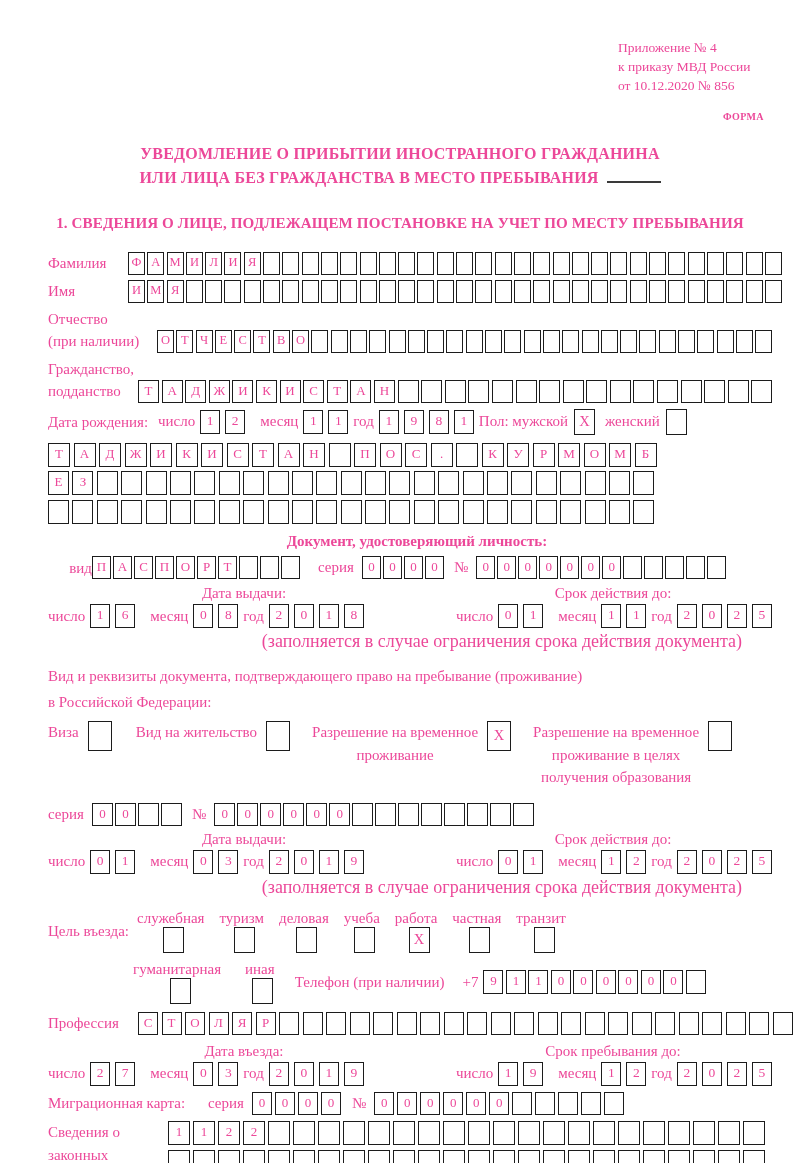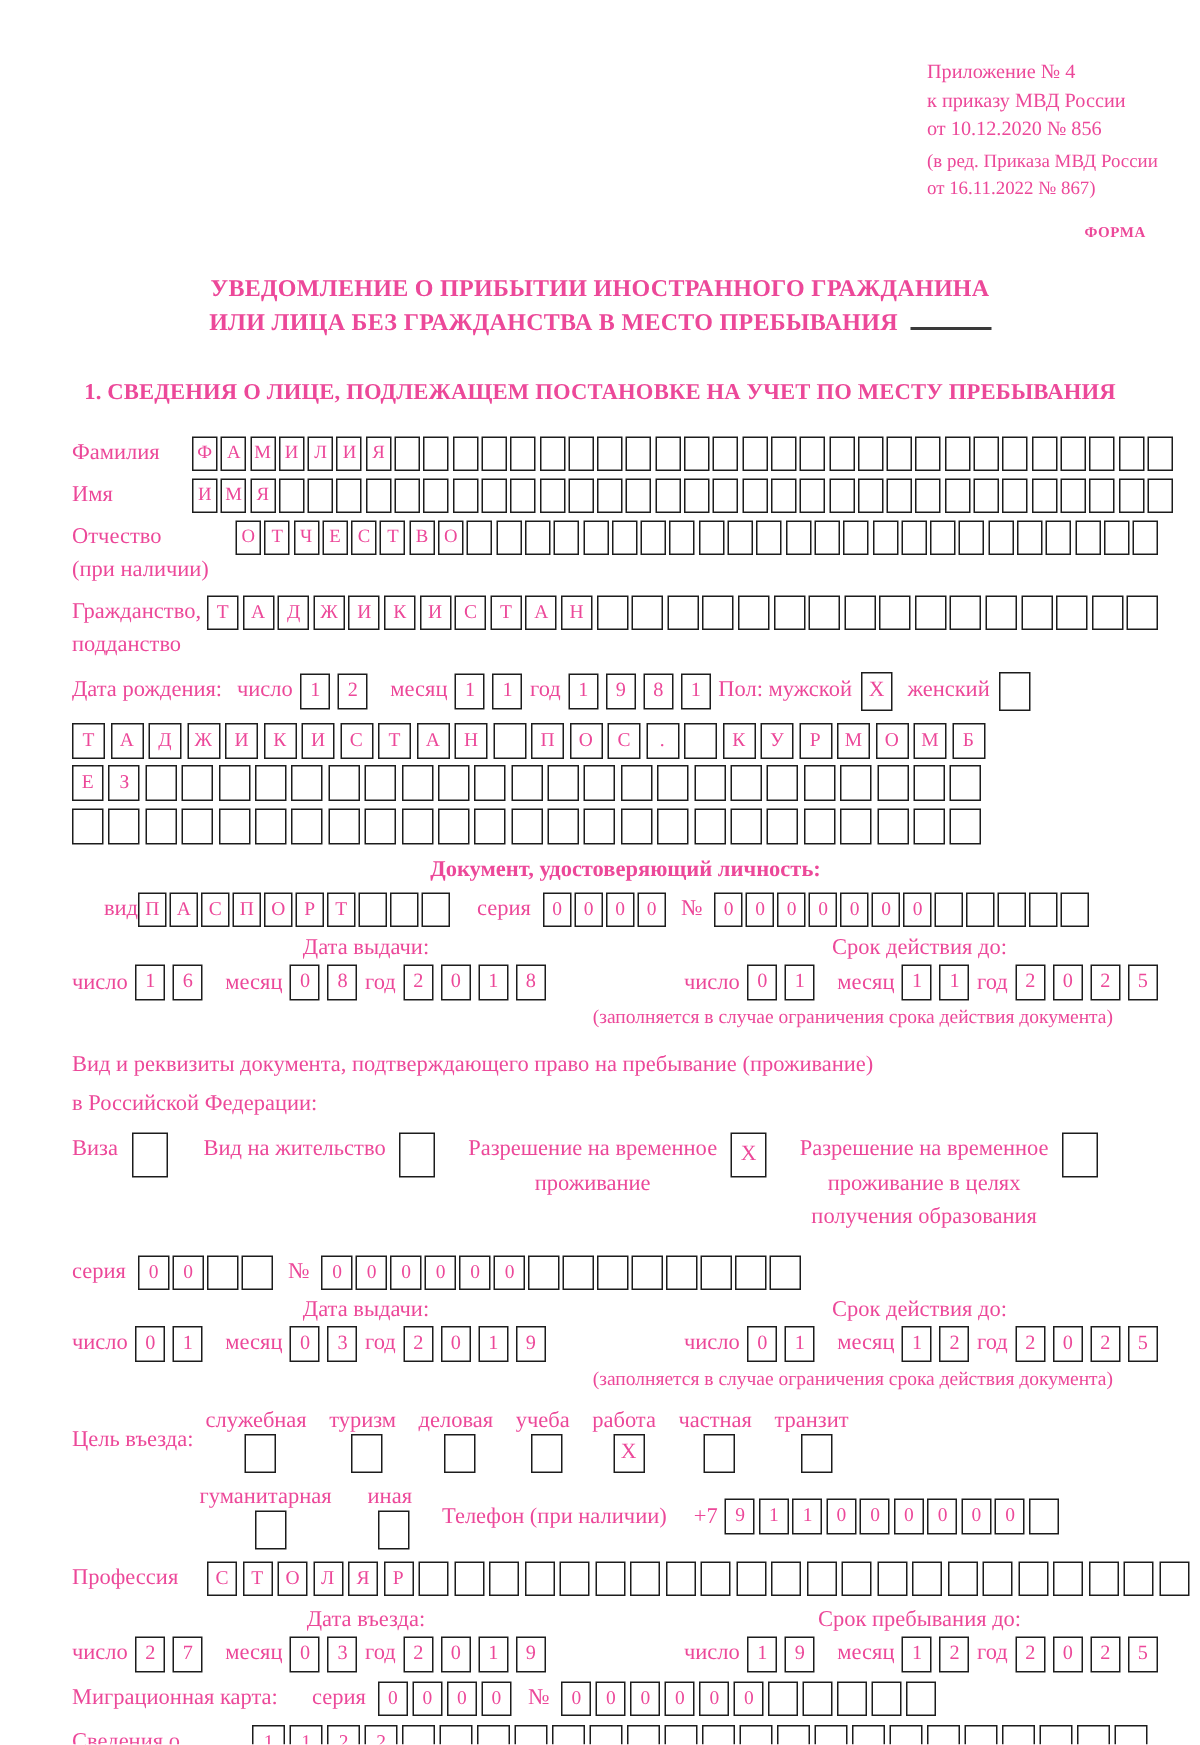--- a/index.html
+++ b/index.html
@@ -7,21 +7,21 @@
         font-family:"Liberation Serif",serif;font-size:15px;position:relative;overflow:hidden;padding-top:38px;}
   
   .appendix{margin-left:618px;width:180px;font-size:13.5px;line-height:1.42;}
   .appendix .small{font-size:12.6px;margin-top:4px;line-height:1.38;}
   .form-label{font-weight:bold;text-align:right;padding-right:36px;font-size:10px;margin-top:16px;letter-spacing:.4px;}
   .title{text-align:center;font-weight:bold;font-size:16px;margin-top:20px;line-height:1.45;letter-spacing:.2px;}
   .blank-line{display:inline-block;width:54px;border-bottom:2px solid #3a3a3a;height:3px;margin-left:8px;}
   .sec-head{text-align:center;font-weight:bold;font-size:15.1px;margin-top:26px;letter-spacing:.1px;}
   
   .form{padding:20px 14px 0 48px;}
-  .row{display:flex;align-items:flex-start;margin-bottom:5px;}
+  .row{display:flex;align-items:flex-end;margin-bottom:5px;}
   .lbl{flex:none;line-height:1.5;}
   .lbl2{line-height:1.5;}
   .cells{display:flex;flex-wrap:nowrap;}
   .cell{box-sizing:border-box;flex:none;display:inline-block;width:19px;height:23px;border:1.7px solid #1c1c1c;
         margin-right:2px;text-align:center;font-size:13px;line-height:19px;background:#fff;}
   .w80{width:80px}.w109{width:109px}.w90{width:90px}.w110{width:110px}.w125{width:125px}
   .r-name .cell{width:17px;margin-right:2.3px;font-size:12.5px;}
   .r-cit .cell{width:21px;margin-right:2.6px;}
   .r-bp1 .cell{width:22px;margin-right:3.5px;height:24px;}
   .r-bp23 .cell{width:21px;margin-right:3.4px;height:24px;}
@@ -35,21 +35,21 @@
   .dgroup{display:flex;align-items:center;flex:none;}
   .dlbl{margin-right:5px;}
   .dg-gap{margin-left:10px;}
   .dcells{display:flex;}
   .dcells .cell{width:20px;height:24px;margin-right:5px;font-size:13.5px;line-height:20px;}
   .twocol{display:flex;}
   .col-l{width:392px;flex:none;}
   .col-r{flex:1;}
   .thead{text-align:center;font-size:15px;margin-bottom:2px;}
   .col-r.dgroup{padding-left:16px;}
-  .note-r{text-align:right;padding-right:44px;font-size:13px;margin:3px 0 12px;}
+  .note-r{text-align:right;padding-right:44px;font-size:18px;margin:3px 0 12px;}
   .intro{line-height:1.7;margin-bottom:4px;}
   
   .cbx{box-sizing:border-box;display:inline-block;flex:none;width:21px;height:26px;border:1.7px solid #1c1c1c;
        text-align:center;line-height:23px;font-size:14.5px;background:#fff;}
   .cbx-lg{width:24px;height:30px;line-height:27px;}
   .permit-row{display:flex;align-items:flex-start;margin:6px 0 14px;}
   .permit-item{display:flex;align-items:flex-start;margin-right:16px;}
   .permit-item .txt{text-align:center;line-height:1.5;margin-right:9px;}
   .goal-row{display:flex;align-items:center;margin-bottom:8px;}
   .goal-item{display:flex;align-items:center;margin-right:9px;flex-direction:column;}
@@ -65,24 +65,20 @@
 </style>
 </head>
 <body>
 
 <div class="page">
 
   <div class="appendix">
     <div>Приложение № 4</div>
     <div>к приказу МВД России</div>
     <div>от 10.12.2020 № 856</div>
-    <div class="small">
-      <div>(в ред. Приказа МВД России</div>
-      <div>от 16.11.2022 № 867)</div>
-    </div>
   </div>
 
   <div class="form-label">ФОРМА</div>
 
   <div class="title">
     <div>УВЕДОМЛЕНИЕ О ПРИБЫТИИ ИНОСТРАННОГО ГРАЖДАНИНА</div>
     <div><span>ИЛИ ЛИЦА БЕЗ ГРАЖДАНСТВА В МЕСТО ПРЕБЫВАНИЯ</span><span class="blank-line"></span></div>
   </div>
 
   <div class="sec-head">1. СВЕДЕНИЯ О ЛИЦЕ, ПОДЛЕЖАЩЕМ ПОСТАНОВКЕ НА УЧЕТ ПО МЕСТУ ПРЕБЫВАНИЯ</div>

